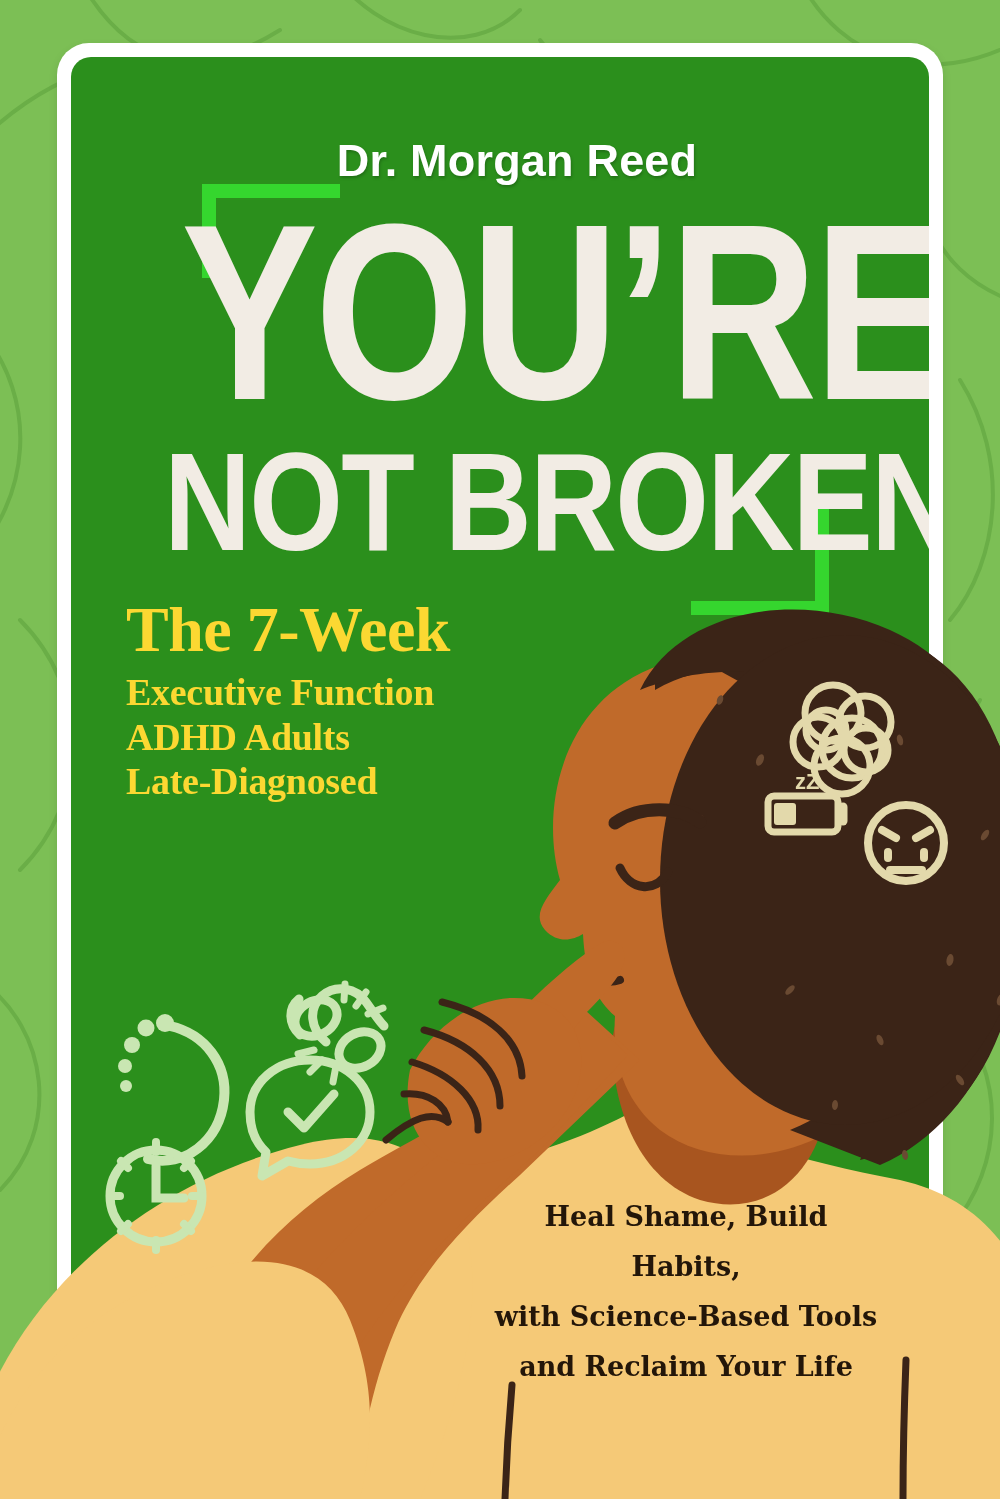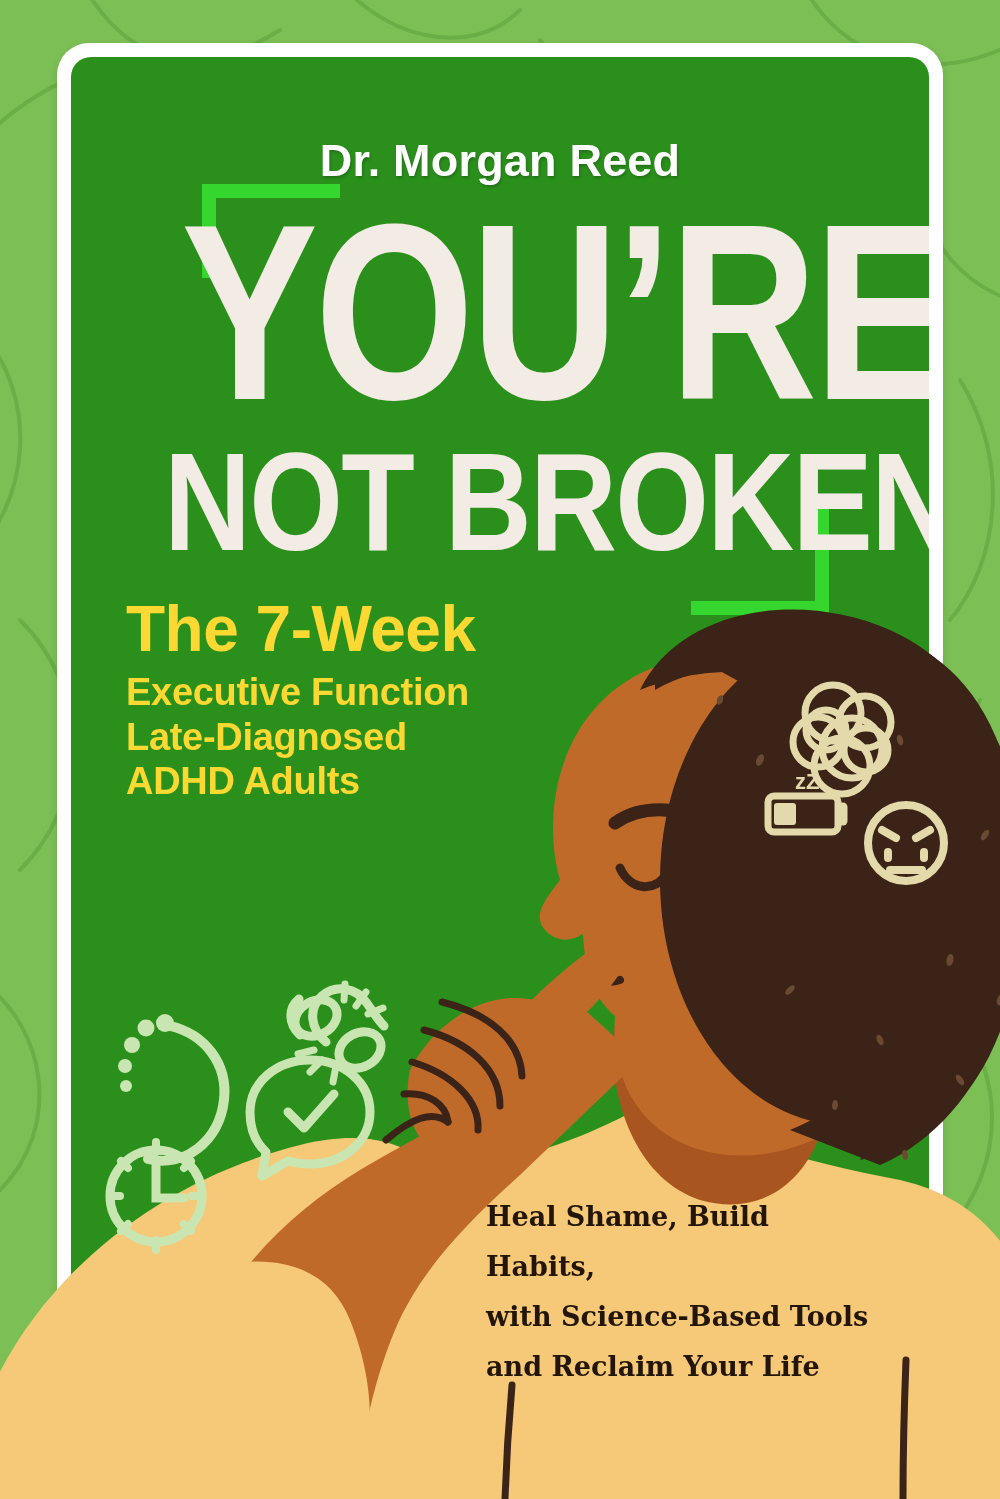--- a/index.html
+++ b/index.html
@@ -29,20 +29,21 @@
     background:#2b8f1c;border-radius:20px;overflow:hidden;
   }
 
   
   .author{
     position:absolute;left:0;top:78px;width:858px;text-align:center;
     color:#ffffff;font-size:45px;font-weight:bold;letter-spacing:.2px;
     font-family:"Liberation Sans", sans-serif;
     text-shadow:1px 2px 3px rgba(0,0,0,.22);
     white-space:nowrap;
+    padding-left:17px;
   }
 
   
   .bracket{position:absolute;z-index:3;}
   .bracket-tl{left:131px;top:127px;width:124px;height:80px;
     border-top:14px solid #35d62e;border-left:14px solid #35d62e;}
   .bracket-br{left:620px;top:452px;width:124px;height:92px;
     border-bottom:14px solid #35d62e;border-right:14px solid #35d62e;}
 
   
@@ -52,32 +53,32 @@
     font-weight:bold;text-align:center;line-height:.85;
     white-space:nowrap;
     transform-origin:center top;
   }
   .title-l1{font-size:250px;letter-spacing:-4px;transform:scaleX(.82);}
   .title-l2{font-size:140px;letter-spacing:-2px;margin-top:22px;transform:scaleX(.86);}
 
   
   .subtitle{
     position:absolute;left:55px;top:540px;width:560px;z-index:5;
-    font-family:Liberation Sans, sans-serif;
+    font-family:Liberation Serif, serif;
     color:#fcd832;font-weight:bold;
   }
   .sub-big{font-size:64px;line-height:1.02;letter-spacing:-.5px;margin-bottom:8px;}
   .sub-small{font-size:38px;line-height:1.17;letter-spacing:-.3px;}
 
   
   .tagline{
     position:absolute;left:486px;top:1192px;width:400px;z-index:9;
     font-family:"DejaVu Serif","Liberation Serif",serif;
     color:#231609;font-weight:bold;font-size:27px;line-height:1.85;
-    text-align:left;
+    text-align:center;
   }
 
   
   .illo{position:absolute;left:0;top:0;width:1000px;height:1499px;z-index:6;pointer-events:none;}
 
   
   .left-icons{position:absolute;left:0;top:0;width:1000px;height:1499px;z-index:7;}
 </style>
 </head>
 <body>
@@ -121,22 +122,22 @@
     <div class="bracket bracket-br"></div>
 
     <div class="title-wrap">
       <div class="title-l1">YOU’RE</div>
       <div class="title-l2">NOT BROKEN</div>
     </div>
 
     <div class="subtitle">
       <div class="sub-big">The 7-Week</div>
       <div class="sub-small">Executive Function</div>
+      <div class="sub-small">ADHD Adults</div>
       <div class="sub-small">Late-Diagnosed</div>
-      <div class="sub-small">ADHD Adults</div>
     </div>
   </div>
 
   <svg class="illo" viewBox="0 0 1000 1499" xmlns="http://www.w3.org/2000/svg">
     <defs>
       <clipPath id="coverClip">
         <rect x="0" y="0" width="1000" height="1499" rx="0"></rect>
       </clipPath>
       <clipPath id="hairClip">
         <path d="M560 700 C 580 600, 690 620, 760 640 C 900 660, 980 760, 985 900

